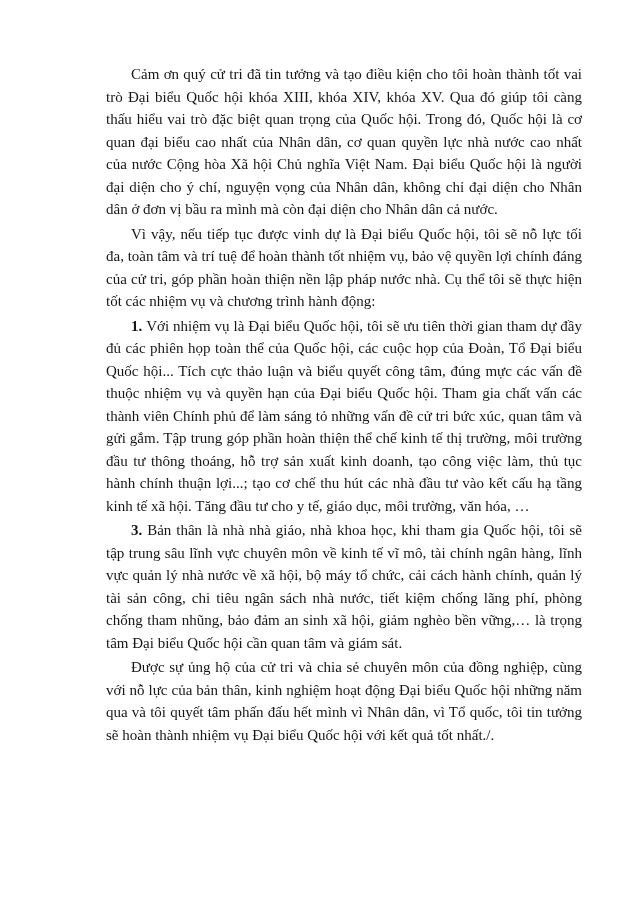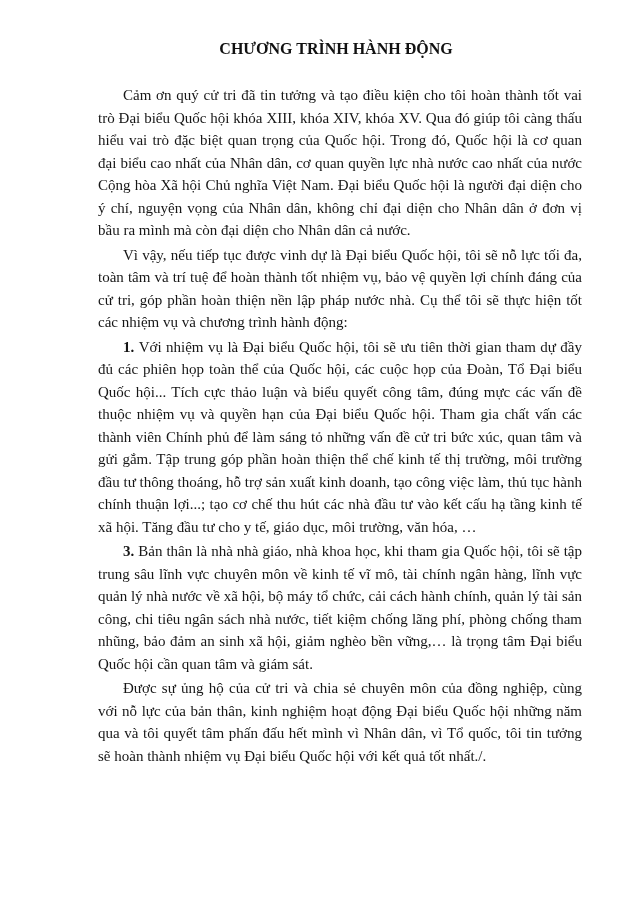--- a/index.html
+++ b/index.html
@@ -29,33 +29,32 @@
   .doc-title .title-line {
     display: block;
     white-space: nowrap;
   }
   .body-text {
     font-size: 15px;
     line-height: 22.5px;
     text-align: justify;
   }
   .para {
-    margin: 0 0 2px 8px;
+    margin: 0 0 2px 16px;
     text-indent: 25px;
   }
   .para b {
     font-weight: bold;
   }
 </style>
 </head>
 <body>
 
 <div class="page">
   <h1 class="doc-title">
-    <span class="title-line">CHƯƠNG TRÌNH HÀNH ĐỘNG</span>
   </h1>
 
   <div class="body-text" id="paragraphs">
       <p class="para">Cảm ơn quý cử tri đã tin tưởng và tạo điều kiện cho tôi hoàn thành tốt vai trò Đại biểu Quốc hội khóa XIII, khóa XIV, khóa XV. Qua đó giúp tôi càng thấu hiểu vai trò đặc biệt quan trọng của Quốc hội. Trong đó, Quốc hội là cơ quan đại biểu cao nhất của Nhân dân, cơ quan quyền lực nhà nước cao nhất của nước Cộng hòa Xã hội Chủ nghĩa Việt Nam. Đại biểu Quốc hội là người đại diện cho ý chí, nguyện vọng của Nhân dân, không chỉ đại diện cho Nhân dân ở đơn vị bầu ra mình mà còn đại diện cho Nhân dân cả nước.</p>
       <p class="para">Vì vậy, nếu tiếp tục được vinh dự là Đại biểu Quốc hội, tôi sẽ nỗ lực tối đa, toàn tâm và trí tuệ để hoàn thành tốt nhiệm vụ, bảo vệ quyền lợi chính đáng của cử tri, góp phần hoàn thiện nền lập pháp nước nhà. Cụ thể tôi sẽ thực hiện tốt các nhiệm vụ và chương trình hành động:</p>
       <p class="para"><b>1. </b>Với nhiệm vụ là Đại biểu Quốc hội, tôi sẽ ưu tiên thời gian tham dự đầy đủ các phiên họp toàn thể của Quốc hội, các cuộc họp của Đoàn, Tổ Đại biểu Quốc hội... Tích cực thảo luận và biểu quyết công tâm, đúng mực các vấn đề thuộc nhiệm vụ và quyền hạn của Đại biểu Quốc hội. Tham gia chất vấn các thành viên Chính phủ để làm sáng tỏ những vấn đề cử tri bức xúc, quan tâm và gửi gắm. Tập trung góp phần hoàn thiện thể chế kinh tế thị trường, môi trường đầu tư thông thoáng, hỗ trợ sản xuất kinh doanh, tạo công việc làm, thủ tục hành chính thuận lợi...; tạo cơ chế thu hút các nhà đầu tư vào kết cấu hạ tầng kinh tế xã hội. Tăng đầu tư cho y tế, giáo dục, môi trường, văn hóa, …</p>
       <p class="para"><b>3. </b>Bản thân là nhà nhà giáo, nhà khoa học, khi tham gia Quốc hội, tôi sẽ tập trung sâu lĩnh vực chuyên môn về kinh tế vĩ mô, tài chính ngân hàng, lĩnh vực quản lý nhà nước về xã hội, bộ máy tổ chức, cải cách hành chính, quản lý tài sản công, chi tiêu ngân sách nhà nước, tiết kiệm chống lãng phí, phòng chống tham nhũng, bảo đảm an sinh xã hội, giảm nghèo bền vững,… là trọng tâm Đại biểu Quốc hội cần quan tâm và giám sát.</p>
       <p class="para">Được sự ủng hộ của cử tri và chia sẻ chuyên môn của đồng nghiệp, cùng với nỗ lực của bản thân, kinh nghiệm hoạt động Đại biểu Quốc hội những năm qua và tôi quyết tâm phấn đấu hết mình vì Nhân dân, vì Tổ quốc, tôi tin tưởng sẽ hoàn thành nhiệm vụ Đại biểu Quốc hội với kết quả tốt nhất./.</p>
     </div>
 </div>

